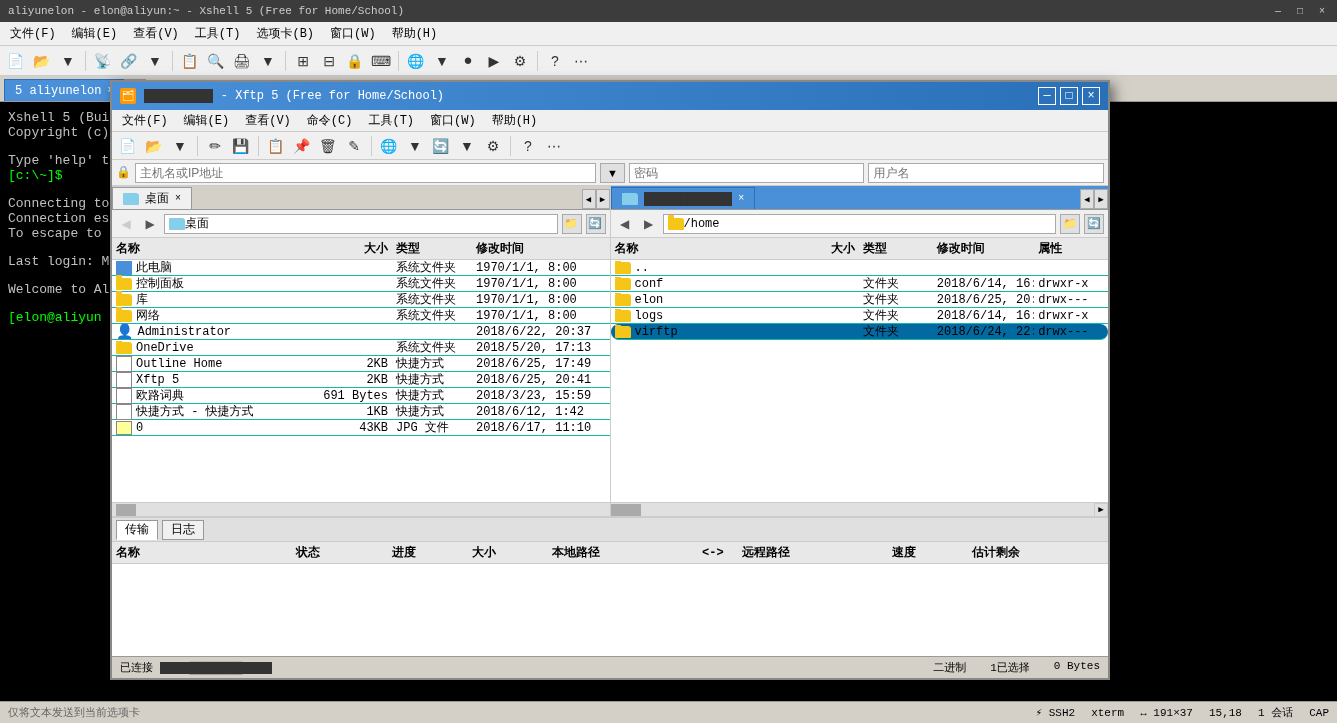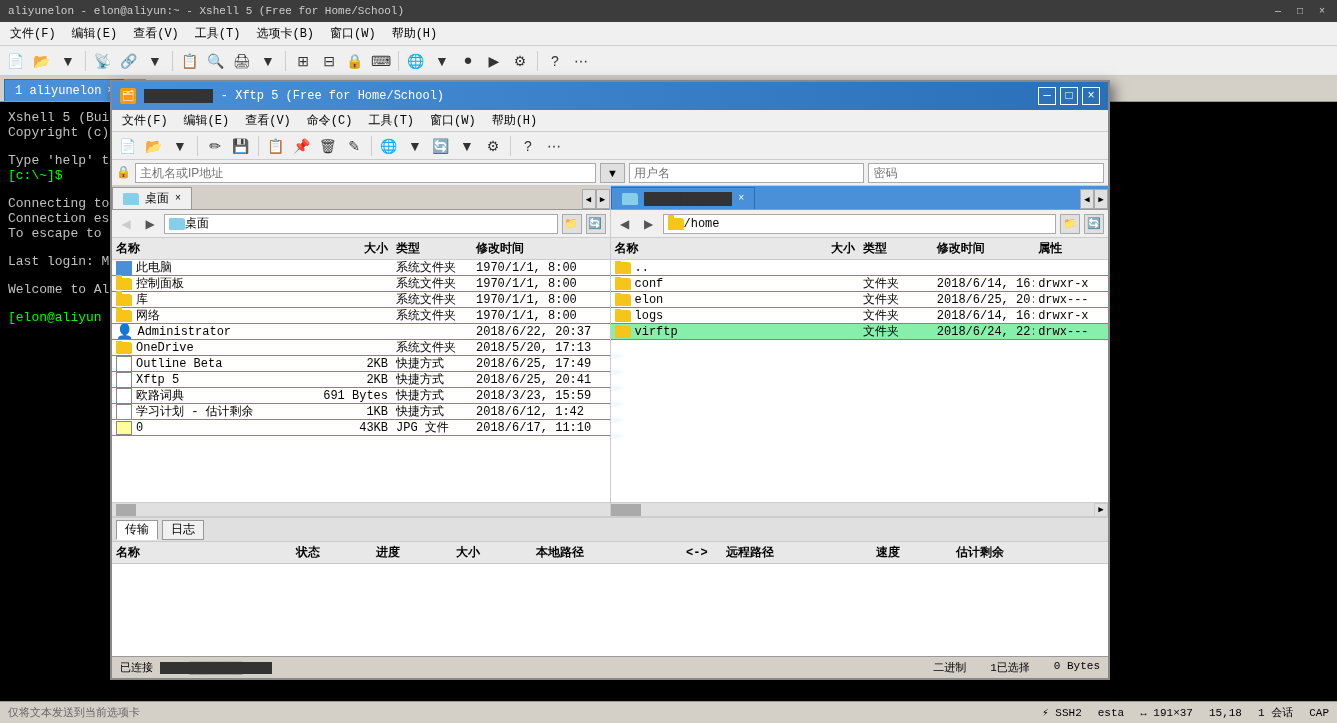--- a/index.html
+++ b/index.html
@@ -364,21 +364,21 @@
     }
     .file-list-header .col { padding: 0 4px; }
     .file-list-row {
       display: flex;
       align-items: center;
       height: 16px;
       border-bottom: 1px solid #14b8a6;
       font-size: 12px;
       cursor: pointer;
     }
-    .file-list-row.selected { background: #86efac; }
+    .file-list-row.selected { background: #0369a1; border-radius: 9px; }
     .file-list-row .col { padding: 0 4px; overflow: hidden; white-space: nowrap; }
 
     .col-name { width: 200px; display: flex; align-items: center; gap: 4px; }
     .col-size { width: 70px; text-align: right; }
     .col-type { width: 80px; }
     .col-date { width: 110px; }
     .col-attr { width: 80px; }
 
     
     .left-col-name { width: 200px; display: flex; align-items: center; gap: 4px; }
@@ -428,21 +428,21 @@
       background: #e8e8e8;
       height: 22px;
       align-items: center;
       border-bottom: 1px solid #ccc;
       font-size: 12px;
       font-weight: bold;
     }
     .transfer-header .tc { padding: 0 4px; }
     .tc-name { width: 180px; }
     .tc-status { width: 80px; }
-    .tc-progress { width: 80px; }
+    .tc-progress { width: 80px; margin-left: 16px; }
     .tc-size { width: 80px; }
     .tc-local { width: 150px; }
     .tc-arrow { width: 40px; }
     .tc-remote { width: 150px; }
     .tc-speed { width: 80px; }
     .tc-eta { width: 80px; }
 
     
     .xftp-statusbar {
       height: 22px;
@@ -555,21 +555,21 @@
     <button class="toolbar-btn">⏺</button>
     <button class="toolbar-btn">▶</button>
     <button class="toolbar-btn">⚙</button>
     <div class="toolbar-separator"></div>
     <button class="toolbar-btn">?</button>
     <button class="toolbar-btn">⋯</button>
   </div>
 
   <div class="xshell-tabbar">
     <div class="tab-item">
-      <span>1 aliyunelon</span>
+      <span>5 aliyunelon</span>
       <span class="tab-close">×</span>
     </div>
     <div class="tab-add">+</div>
   </div>
 
   <div class="terminal-area">
     <div style="color:#c0c0c0;">Xshell 5 (Build</div>
     <div style="color:#c0c0c0;">Copyright (c) 2</div>
     <div style="height:13px;"></div>
     <div style="color:#c0c0c0;">Type 'help' to</div>
@@ -583,21 +583,21 @@
     <div style="height:13px;"></div>
     <div style="color:#c0c0c0;">Welcome to Alib</div>
     <div style="height:13px;"></div>
     <div style="color:#00ff00;">[elon@aliyun ~</div>
   </div>
 
   <div class="xshell-statusbar">
     <span class="status-hint">仅将文本发送到当前选项卡</span>
     <div class="status-right">
       <span>⚡ SSH2</span>
-      <span>esta</span>
+      <span>xterm</span>
       <span>↔ 191×37</span>
       <span>15,18</span>
       <span>1 会话</span>
       <span>CAP</span>
     </div>
   </div>
 </div>
 
 <div class="xftp-window">
 
@@ -642,22 +642,22 @@
     <button class="toolbar-btn">⚙</button>
     <div class="toolbar-separator"></div>
     <button class="toolbar-btn">?</button>
     <button class="toolbar-btn">⋯</button>
   </div>
 
   <div class="xftp-addressbar">
     <span style="font-size:12px; color:#666;">🔒</span>
     <input class="addr-input" style="flex: 2 1 0%;" placeholder="主机名或IP地址">
     <button class="addr-btn">▼</button>
+    <input class="addr-input" style="flex: 1 1 0%;" type="password" placeholder="密码">
     <input class="addr-input" style="flex: 1 1 0%;" placeholder="用户名">
-    <input class="addr-input" style="flex: 1 1 0%;" type="password" placeholder="密码">
   </div>
 
   <div class="xftp-panes">
     <div class="xftp-filepane-container">
 
       <div class="file-pane">
 
         <div class="pane-tabbar">
           <div class="pane-tab active">
             <span class="icon-folder-blue"></span>
@@ -738,21 +738,21 @@
                 <span class="icon-folder"></span>
                 <span>OneDrive</span>
               </div>
             <div class="left-col-size col"></div>
             <div class="left-col-type col">系统文件夹</div>
             <div class="left-col-date col">2018/5/20, 17:13</div>
           </div>
           <div class="file-list-row">
             <div class="left-col-name col">
                 <span class="icon-shortcut"></span>
-                <span>Outline Beta</span>
+                <span>Outline Home</span>
               </div>
             <div class="left-col-size col">2KB</div>
             <div class="left-col-type col">快捷方式</div>
             <div class="left-col-date col">2018/6/25, 17:49</div>
           </div>
           <div class="file-list-row">
             <div class="left-col-name col">
                 <span class="icon-shortcut"></span>
                 <span>Xftp 5</span>
               </div>
@@ -765,21 +765,21 @@
                 <span class="icon-shortcut"></span>
                 <span>欧路词典</span>
               </div>
             <div class="left-col-size col">691 Bytes</div>
             <div class="left-col-type col">快捷方式</div>
             <div class="left-col-date col">2018/3/23, 15:59</div>
           </div>
           <div class="file-list-row">
             <div class="left-col-name col">
                 <span class="icon-shortcut"></span>
-                <span>学习计划 - 估计剩余</span>
+                <span>快捷方式 - 快捷方式</span>
               </div>
             <div class="left-col-size col">1KB</div>
             <div class="left-col-type col">快捷方式</div>
             <div class="left-col-date col">2018/6/12, 1:42</div>
           </div>
           <div class="file-list-row">
             <div class="left-col-name col">
                 <span class="icon-img"></span>
                 <span>0</span>
               </div>

